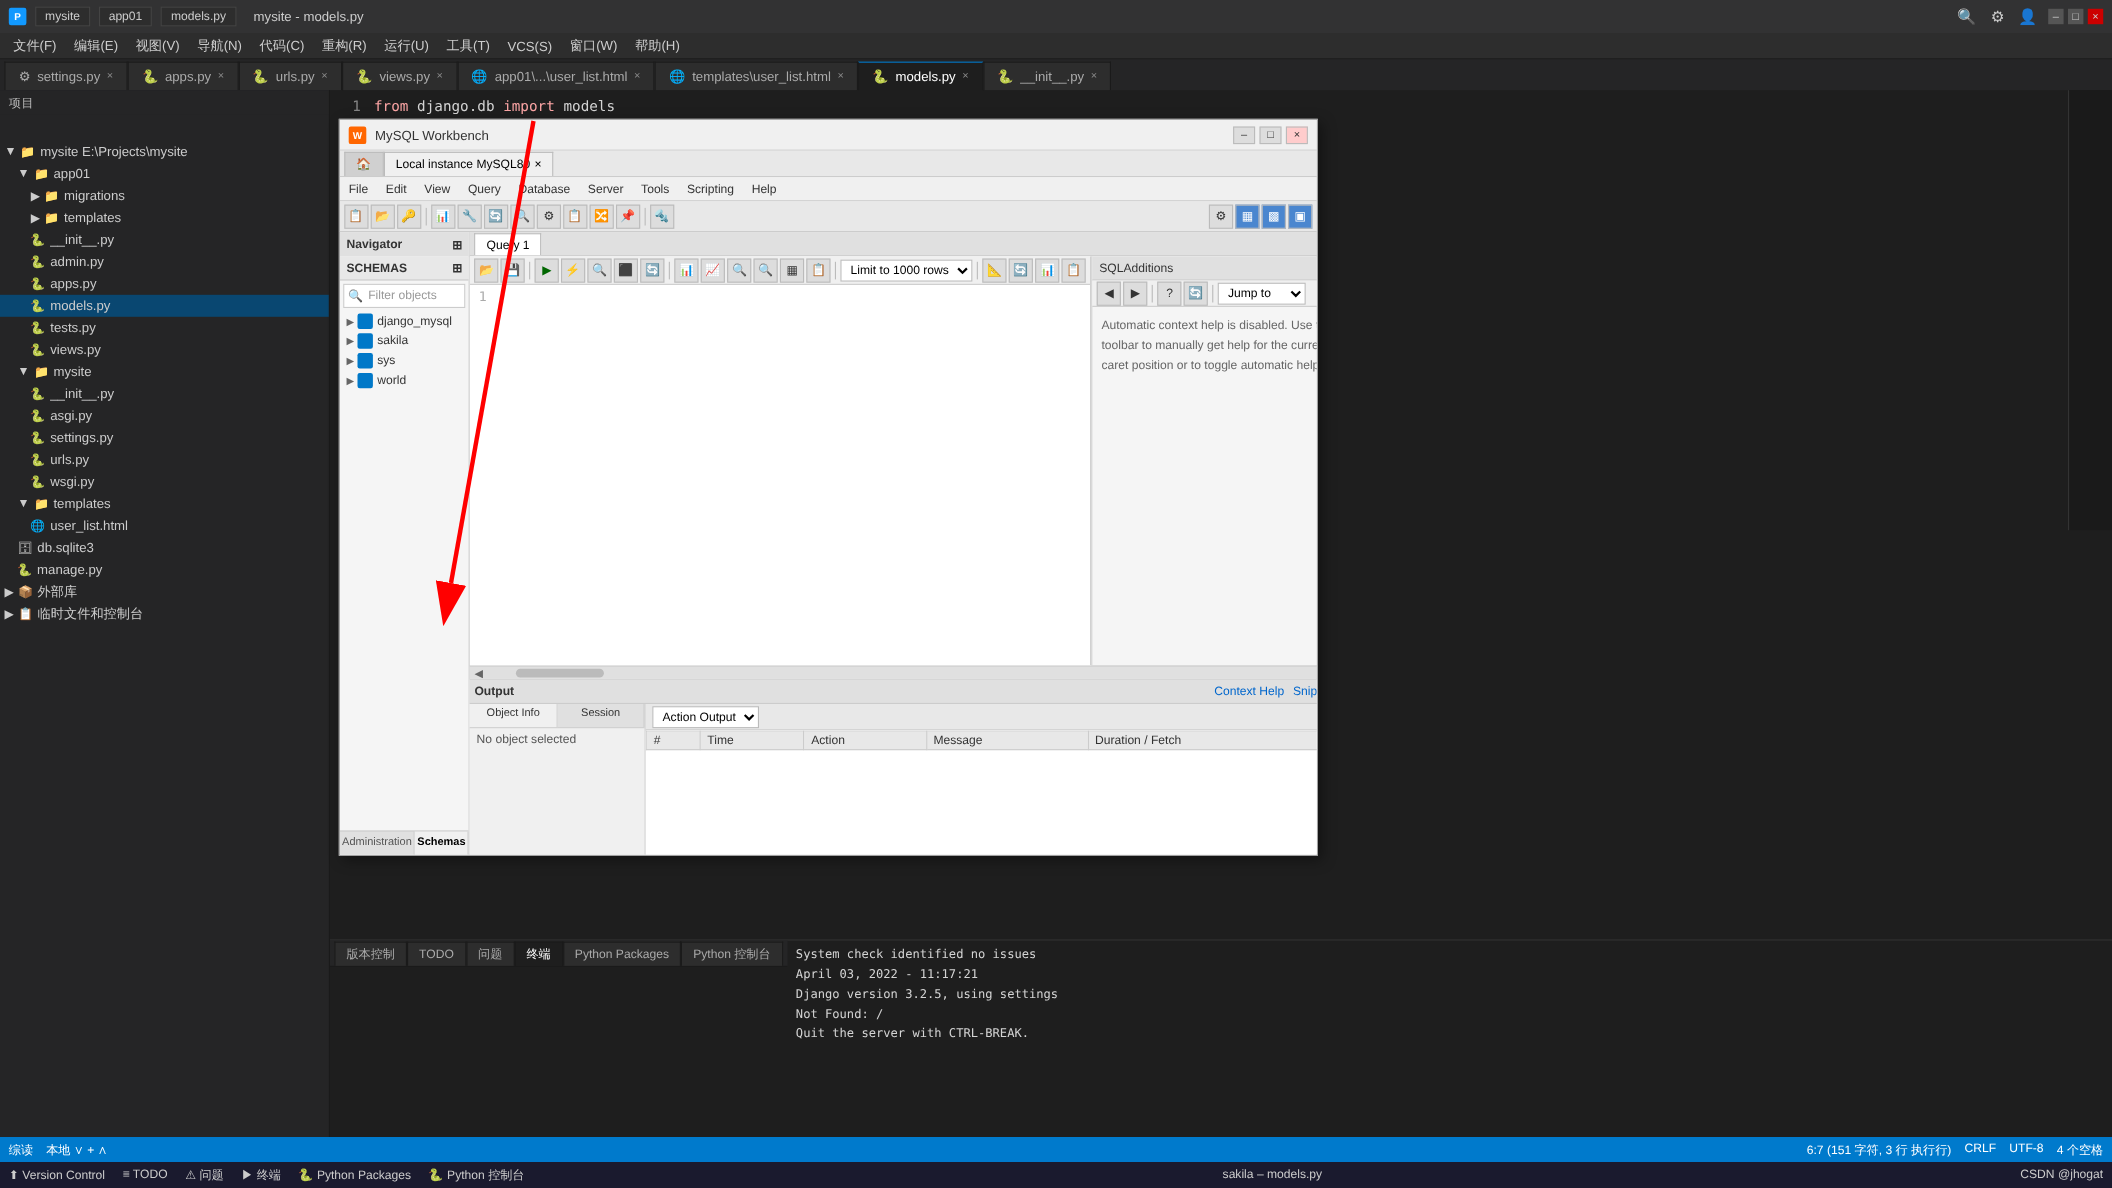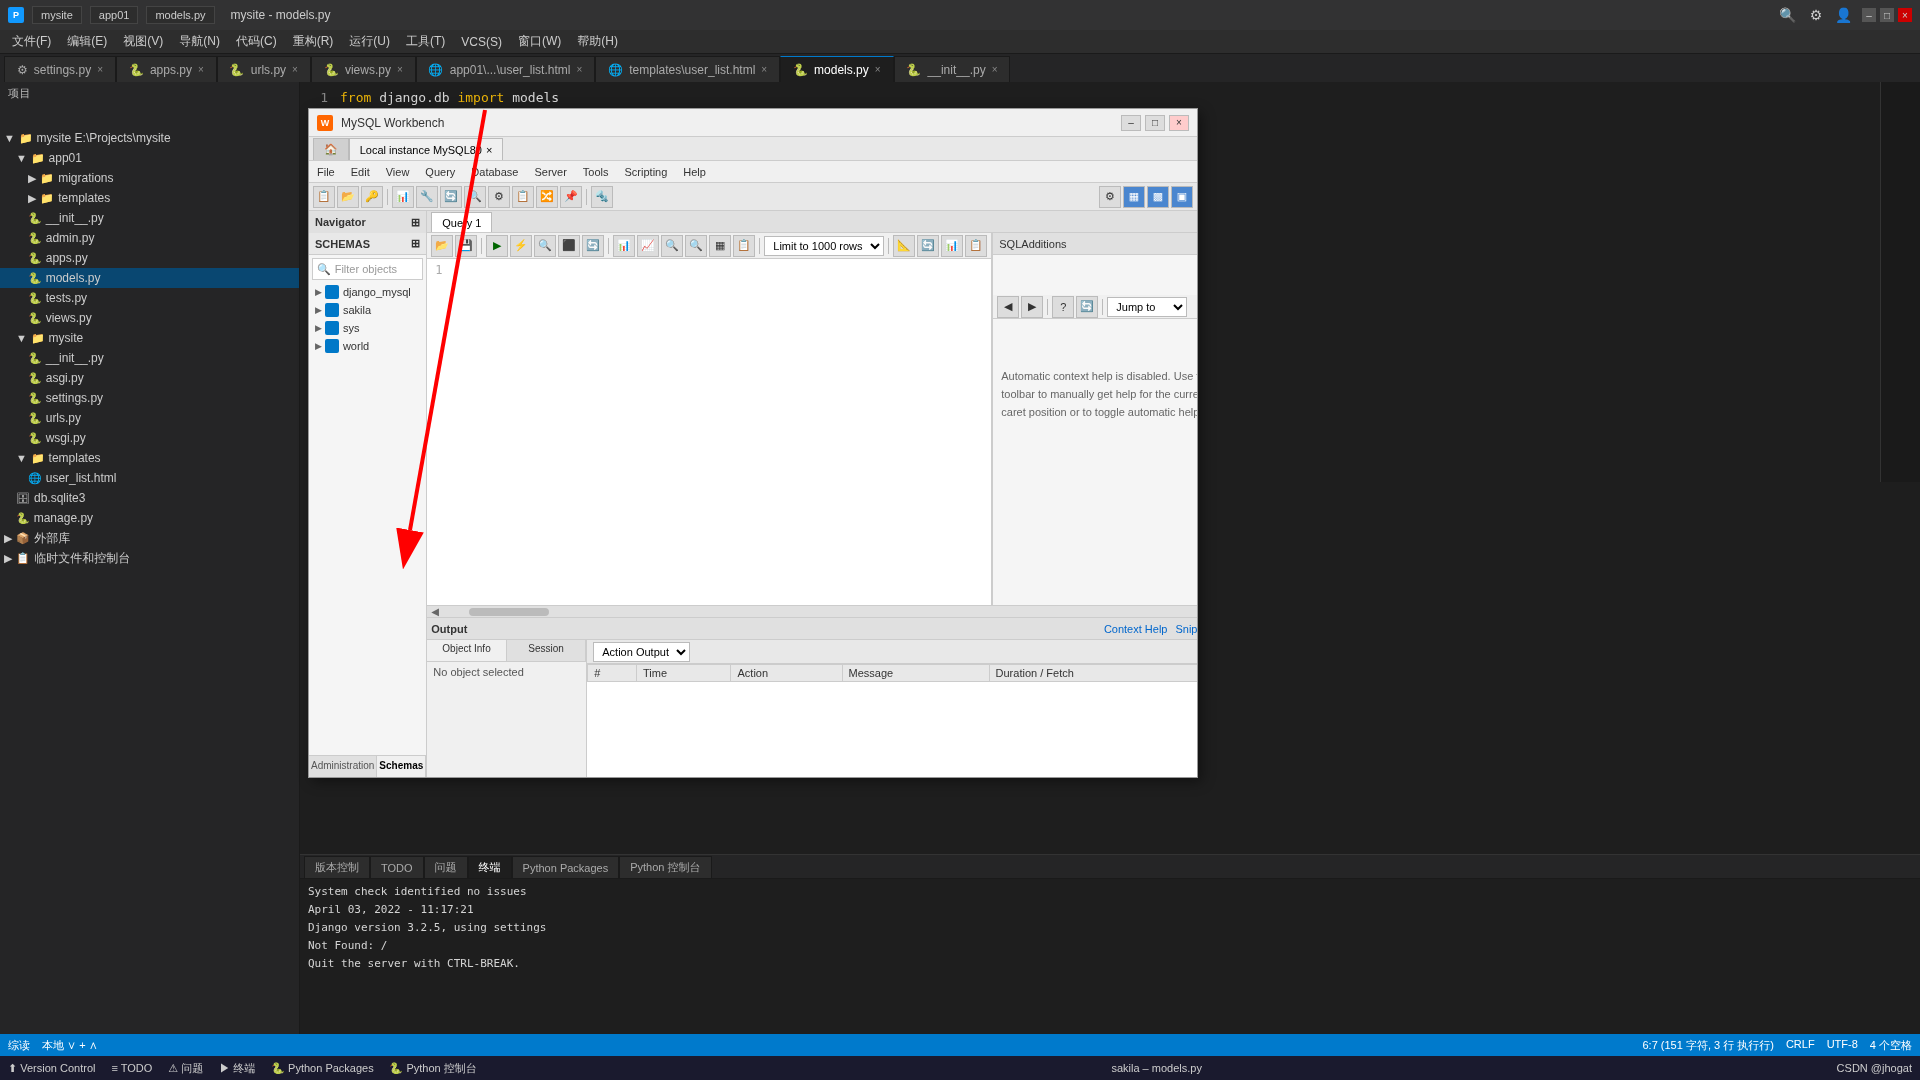--- a/index.html
+++ b/index.html
@@ -32,28 +32,28 @@
     .tree-item.active { background: #094771; }
     .tree-item .indent { display: inline-block; }
     .tree-item .icon { margin-right: 4px; font-size: 11px; }
     .folder-icon { color: #dcb67a; }
     .py-icon { color: #3572A5; }
     .html-icon { color: #e34c26; }
     .editor-content { flex: 1; padding: 8px 0; overflow: auto; font-family: 'Consolas', monospace; font-size: 13px; }
     .line { display: flex; min-height: 18px; }
     .line-number { width: 40px; text-align: right; padding-right: 12px; color: #858585; user-select: none; flex-shrink: 0; }
     .line-code { color: #d4d4d4; white-space: pre; }
-    .kw { color: #eab308; }
+    .kw { color: #fca5a5; }
 
     
     .status-bar { height: 22px; background: #007acc; display: flex; align-items: center; padding: 0 8px; font-size: 11px; color: #fff; gap: 12px; }
     .status-right { margin-left: auto; display: flex; gap: 12px; }
 
     
-    .bottom-panel { height: 180px; background: #1e1e1e; border-top: 1px solid #333; display: flex; flex-direction: column; }
+    .bottom-panel { height: 180px; background: #1e1e1e; border-top: 1px solid #333; display: flex; flex-direction: row; }
     .bottom-panel-content { flex: 1; padding: 4px 8px; font-family: 'Consolas', monospace; font-size: 11px; color: #d4d4d4; overflow-y: auto; }
     .bottom-panel-content div { line-height: 18px; }
     .link-text { color: #4e94ce; text-decoration: underline; cursor: pointer; }
 
     
     .workbench-overlay { position: fixed; top: 108px; left: 308px; width: 890px; height: 670px; background: #f0f0f0; border: 1px solid #999; box-shadow: 4px 4px 12px rgba(0,0,0,0.4); display: flex; flex-direction: column; z-index: 100; }
     .wb-titlebar { height: 28px; background: #f0f0f0; display: flex; align-items: center; padding: 0 8px; border-bottom: 1px solid #ccc; justify-content: space-between; }
     .wb-title-left { display: flex; align-items: center; gap: 8px; font-size: 12px; color: #333; }
     .wb-title-icon { width: 16px; height: 16px; background: #ff6600; border-radius: 2px; display: flex; align-items: center; justify-content: center; color: white; font-size: 9px; font-weight: bold; }
     .wb-win-btns { display: flex; gap: 4px; }
@@ -76,21 +76,21 @@
     .wb-schema-icon { width: 14px; height: 14px; background: #0078c8; border-radius: 2px; margin-right: 4px; display: flex; align-items: center; justify-content: center; }
     .wb-main { flex: 1; display: flex; flex-direction: column; }
     .wb-query-tabs { height: 22px; background: #e0e0e0; display: flex; align-items: flex-end; padding: 0 4px; border-bottom: 1px solid #ccc; }
     .wb-query-tab { height: 20px; padding: 0 10px; background: #cccccc; border: 1px solid #bbb; border-bottom: none; font-size: 11px; color: #333; cursor: pointer; display: flex; align-items: center; }
     .wb-query-tab.active { background: #fff; color: #000; }
     .wb-editor-area { display: flex; flex: 1; overflow: hidden; }
     .wb-query-editor { flex: 1; background: #fff; border-right: 1px solid #ccc; position: relative; overflow: hidden; }
     .wb-query-toolbar { height: 26px; background: #f0f0f0; border-bottom: 1px solid #ccc; display: flex; align-items: center; padding: 0 4px; gap: 2px; }
     .wb-query-content { padding: 4px 8px; font-family: monospace; font-size: 12px; color: #333; }
     .wb-line-num { color: #aaa; margin-right: 12px; }
-    .wb-sql-additions { width: 230px; background: #f5f5f5; border-left: 1px solid #ccc; display: flex; flex-direction: column; gap: 40px; }
+    .wb-sql-additions { width: 230px; background: #f5f5f5; border-left: 1px solid #ccc; display: flex; flex-direction: column; }
     .wb-sql-add-header { height: 22px; background: #e0e0e0; padding: 0 6px; font-size: 11px; color: #333; display: flex; align-items: center; border-bottom: 1px solid #ccc; }
     .wb-sql-add-toolbar { height: 24px; background: #f0f0f0; display: flex; align-items: center; padding: 0 4px; gap: 2px; border-bottom: 1px solid #ccc; }
     .wb-sql-add-content { flex: 1; padding: 8px; font-size: 11px; color: #666; line-height: 18px; }
     .wb-bottom { height: 160px; background: #f5f5f5; border-top: 1px solid #ccc; display: flex; flex-direction: column; }
     .wb-bottom-tabs { height: 22px; background: #e0e0e0; display: flex; align-items: center; padding: 0 4px; border-bottom: 1px solid #ccc; gap: 4px; justify-content: space-between; }
     .wb-bottom-content { flex: 1; display: flex; }
     .wb-left-panel { width: 160px; background: #f0f0f0; border-right: 1px solid #ccc; display: flex; flex-direction: column; }
     .wb-left-panel-tabs { height: 22px; display: flex; border-bottom: 1px solid #ccc; }
     .wb-left-tab { flex: 1; font-size: 10px; text-align: center; padding: 3px 2px; cursor: pointer; background: #e0e0e0; border-right: 1px solid #ccc; color: #333; }
     .wb-left-tab.active { background: #f0f0f0; }

